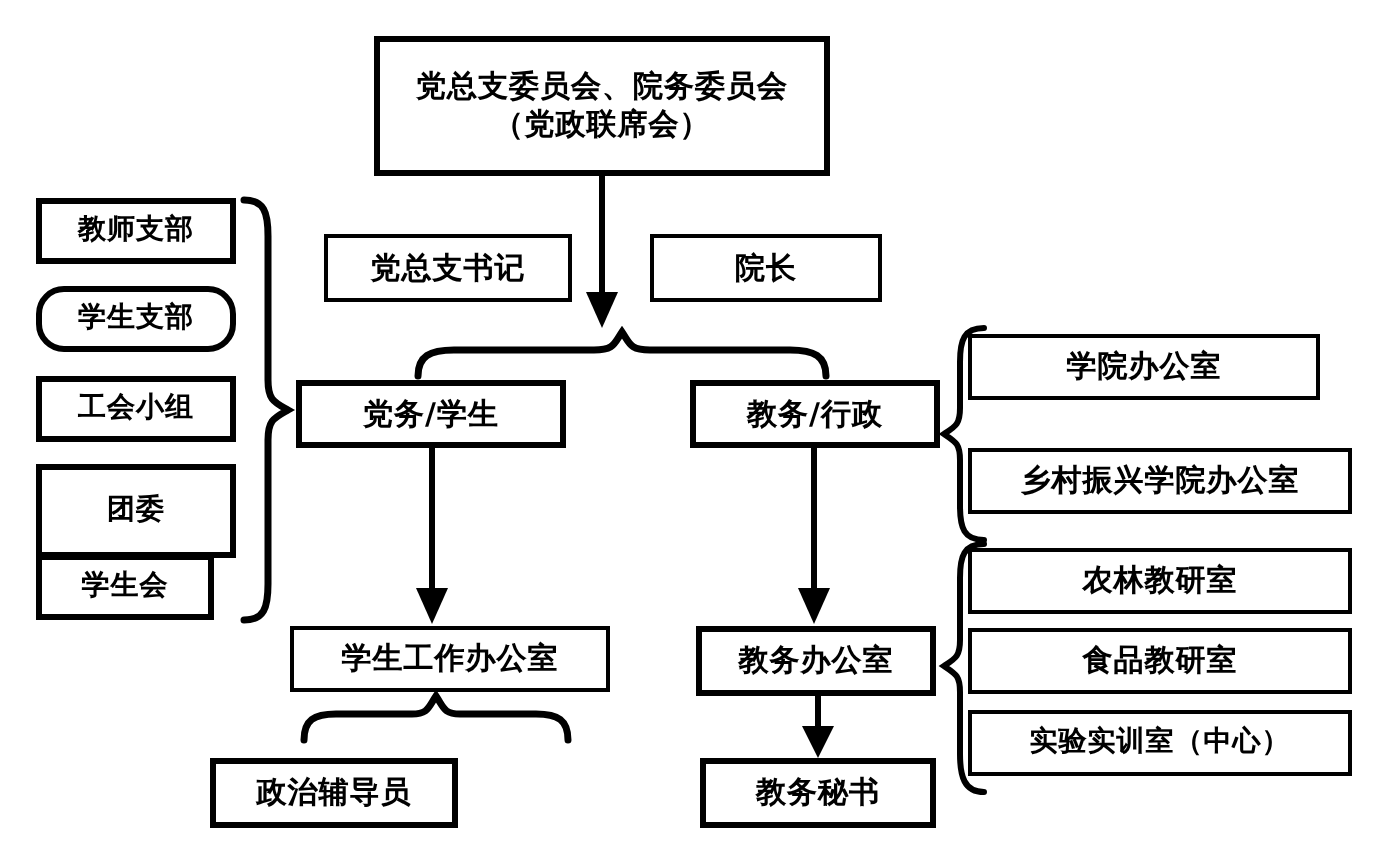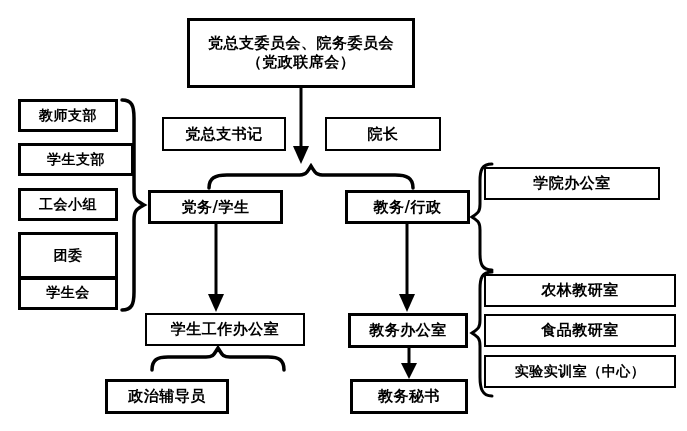--- a/index.html
+++ b/index.html
@@ -81,30 +81,30 @@
     <span>党总支书记</span>
   </div>
 
   <div class="node thin fs15" style="left:325px; top:117px; width:116px; height:34px;">
     <span>院长</span>
   </div>
 
   <div class="node thick fs14" style="left:18px; top:99px; width:100px; height:33px;">
     <span>教师支部</span>
   </div>
-  <div class="node thick fs14" style="left:18px; top:143px; width:116px; height:33px;">
+  <div class="node thick fs14" style="left:18px; top:143px; width:100px; height:33px;border-radius:14px;">
     <span>学生支部</span>
   </div>
   <div class="node thick fs14" style="left:18px; top:188px; width:100px; height:33px;">
     <span>工会小组</span>
   </div>
   <div class="node thick fs14" style="left:18px; top:232px; width:100px; height:47px;">
     <span>团委</span>
   </div>
-  <div class="node thick fs14" style="left:18px; top:277px; width:100px; height:33px;font-family:Liberation Mono, monospace;">
+  <div class="node thick fs14" style="left:18px; top:277px; width:89px; height:33px;">
     <span>学生会</span>
   </div>
 
   <div class="conn" style="left:118px; top:98px; width:30px; height:214px;">
     <svg width="30" height="214" viewBox="0 0 30 214">
       <path d="M4,2 C14,2 16,8 16,20 L16,92 C16,102 19,103 26,107
                C19,111 16,112 16,122 L16,194 C16,206 14,212 4,212" fill="none" stroke="#000" stroke-width="3.5" stroke-linecap="round"></path>
     </svg>
   </div>
 
@@ -164,20 +164,23 @@
   <div class="conn" style="left:470px; top:162px; width:26px; height:112px;">
     <svg width="26" height="112" viewBox="0 0 26 112">
       <path d="M22,2 C12,2 10,8 10,19 L10,42 C10,50 8,51 2,55
                C8,59 10,60 10,68 L10,91 C10,102 12,108 22,108" fill="none" stroke="#000" stroke-width="3" stroke-linecap="round"></path>
     </svg>
   </div>
 
   <div class="node thin fs15" style="left:484px; top:167px; width:176px; height:33px;">
     <span>学院办公室</span>
   </div>
+  <div class="node thin fs15" style="left:484px; top:224px; width:192px; height:33px;">
+    <span>乡村振兴学院办公室</span>
+  </div>
 
   <div class="conn" style="left:470px; top:270px; width:26px; height:130px;">
     <svg width="26" height="130" viewBox="0 0 26 130">
       <path d="M22,2 C12,2 10,8 10,19 L10,50 C10,58 8,59 2,63
                C8,67 10,68 10,76 L10,107 C10,118 12,126 22,126" fill="none" stroke="#000" stroke-width="3" stroke-linecap="round"></path>
     </svg>
   </div>
 
   <div class="node thin fs15" style="left:484px; top:274px; width:192px; height:33px;">
     <span>农林教研室</span>

